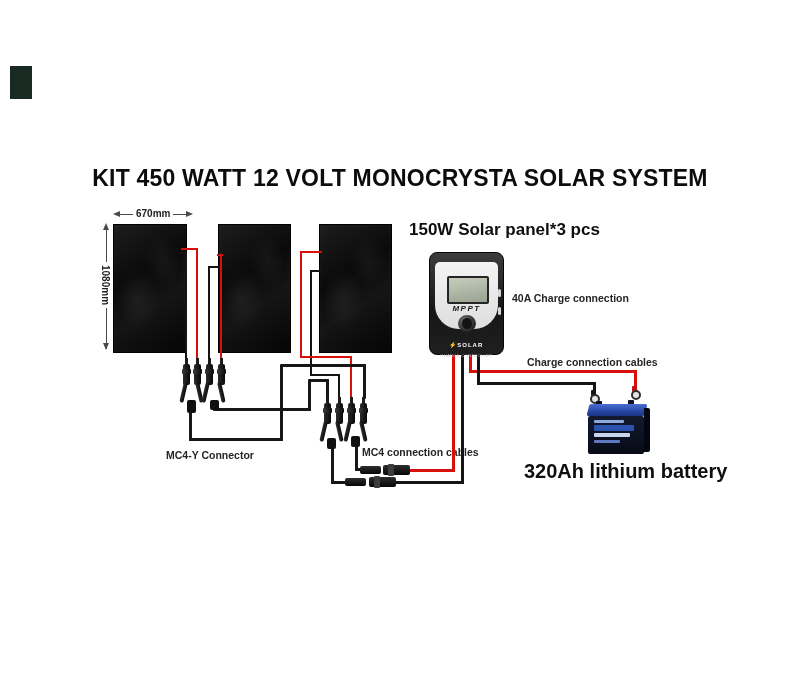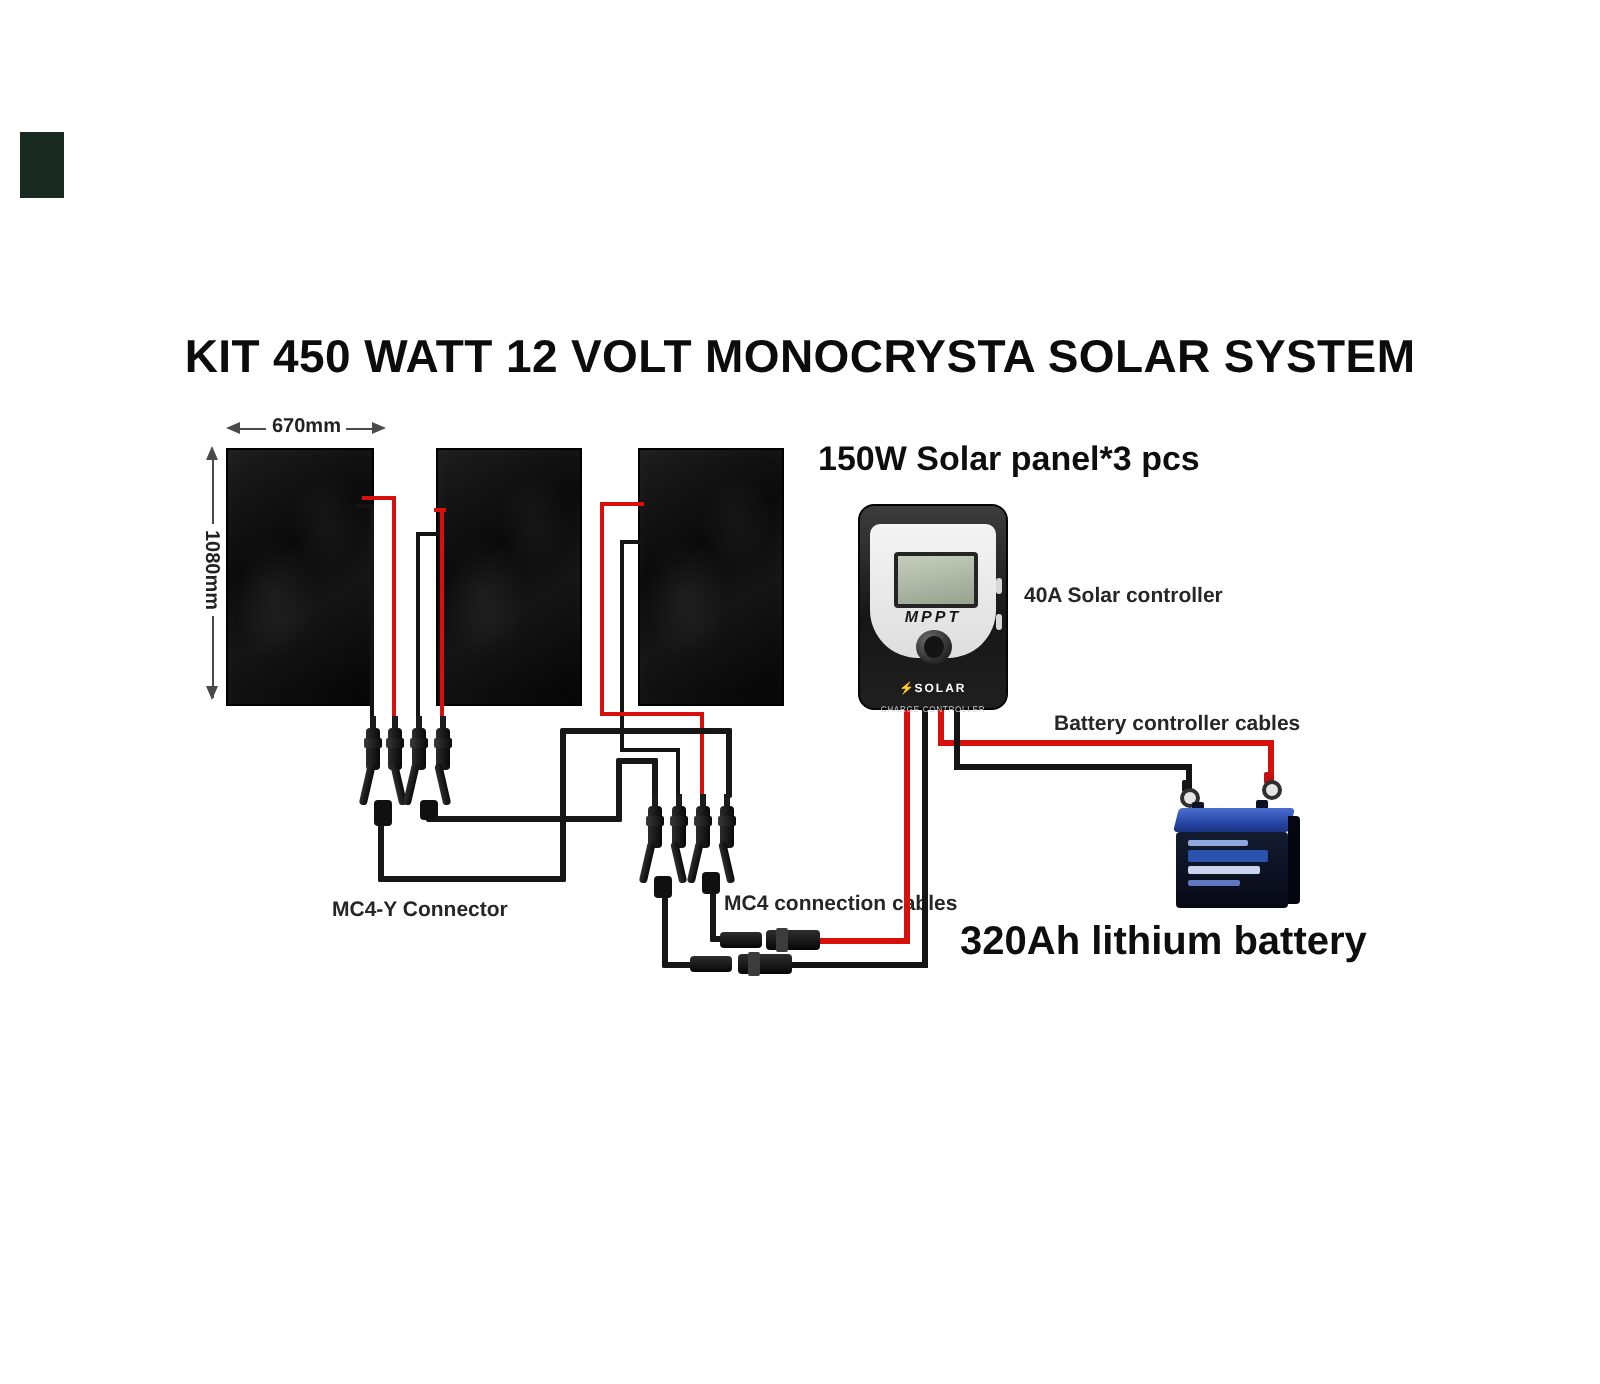--- a/index.html
+++ b/index.html
@@ -100,23 +100,23 @@
   <span class="arr arr-l"></span>
   <span class="arr arr-r"></span>
   <span class="dim-label dim-label-h">670mm</span>
 
   <span class="dim-line-v"></span>
   <span class="arr arr-u"></span>
   <span class="arr arr-d"></span>
   <span class="dim-label dim-label-v">1080mm</span>
 
   <span class="lbl lbl-big" style="left:409px;top:196px;">150W Solar panel*3 pcs</span>
-  <span class="lbl lbl-sm" style="left:512px;top:268px;">40A Solar controller</span>
-  <span class="lbl lbl-sm" style="left:527px;top:332px;">Battery controller cables</span>
-  <span class="lbl lbl-huge" style="left:480px;top:436px;">320Ah lithium battery</span>
+  <span class="lbl lbl-sm" style="left:512px;top:268px;">40A Charge connection</span>
+  <span class="lbl lbl-sm" style="left:527px;top:332px;">Charge connection cables</span>
+  <span class="lbl lbl-huge" style="left:524px;top:436px;">320Ah lithium battery</span>
   <span class="lbl lbl-sm" style="left:166px;top:425px;">MC4-Y Connector</span>
   <span class="lbl lbl-sm" style="left:362px;top:422px;">MC4 connection cables</span>
 
   <div>
 
     <i class="w k" style="left:185px;top:228px;width:2px;height:107px"></i>
     <i class="w k" style="left:178px;top:228px;width:9px;height:2px"></i>
     <i class="w r" style="left:196px;top:224px;width:2px;height:111px"></i>
     <i class="w r" style="left:181px;top:224px;width:17px;height:2px"></i>
     <i class="w k" style="left:208px;top:242px;width:2px;height:93px"></i>

